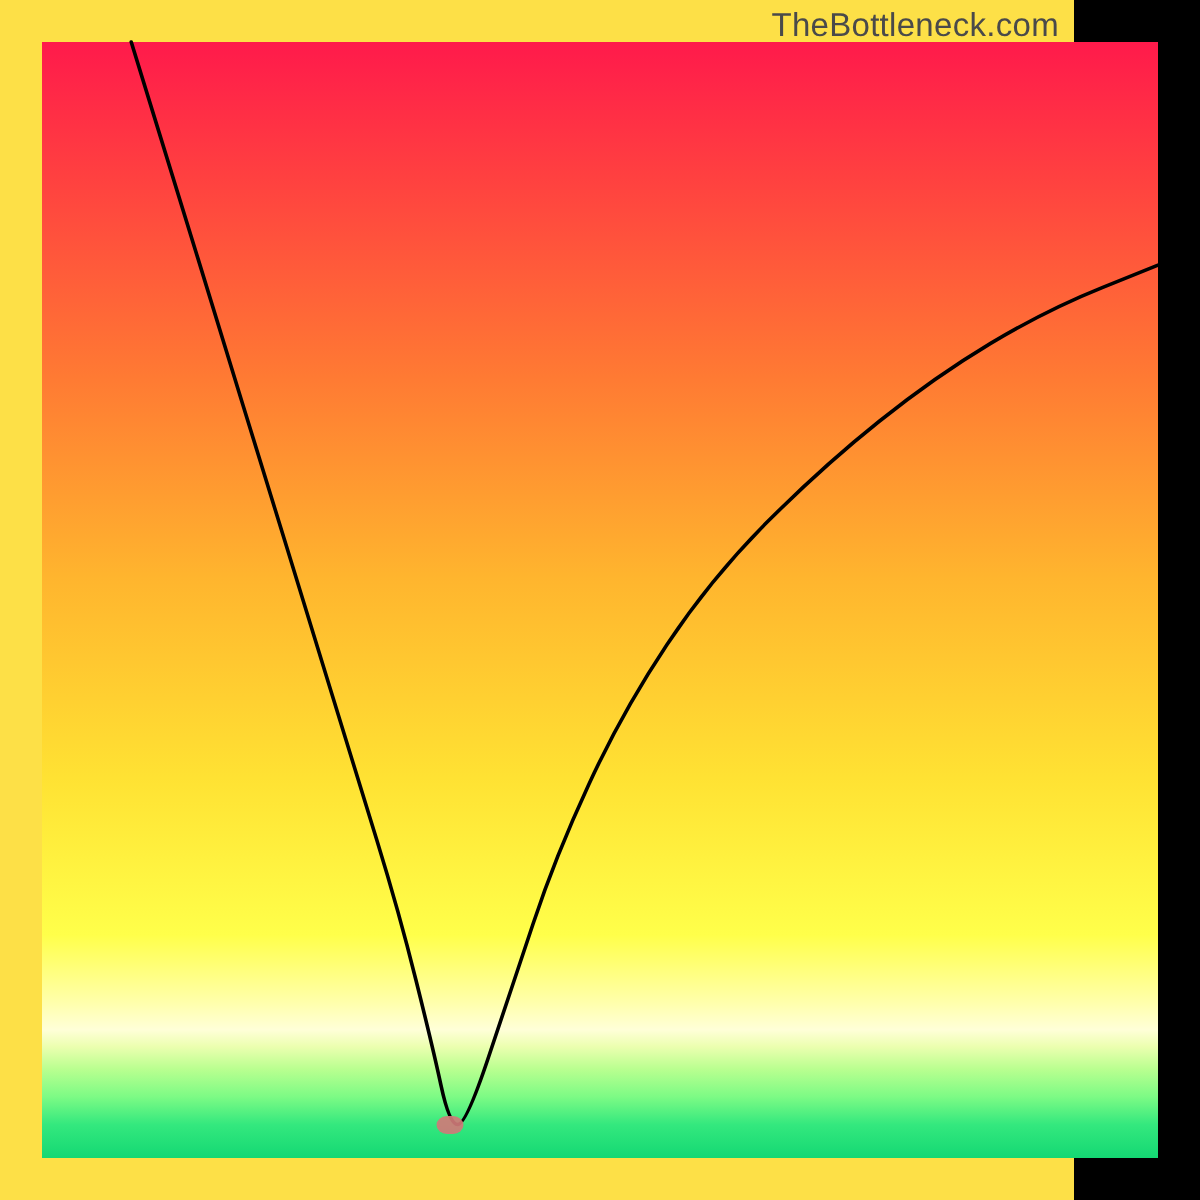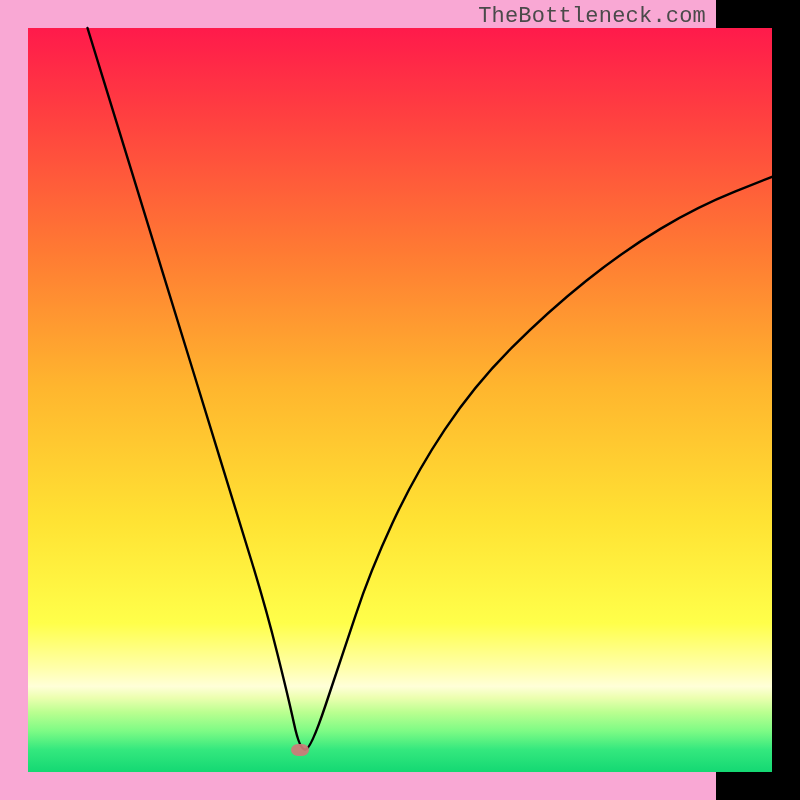--- a/index.html
+++ b/index.html
@@ -8,22 +8,21 @@
     width: 800px;
     height: 800px;
     background: #000;
     overflow: hidden;
     font-family: Arial, Helvetica, sans-serif;
   }
   .outer {
     position: relative;
     width: 716px;
     height: 800px;
-    background: #f9a8d4;
-    font-family: Liberation Mono, monospace;
+    background: #fde047;
   }
   .plot {
     position: absolute;
     left: 28px;
     top: 28px;
     width: 744px;
     height: 744px;
     
     background: linear-gradient(
       to bottom,

